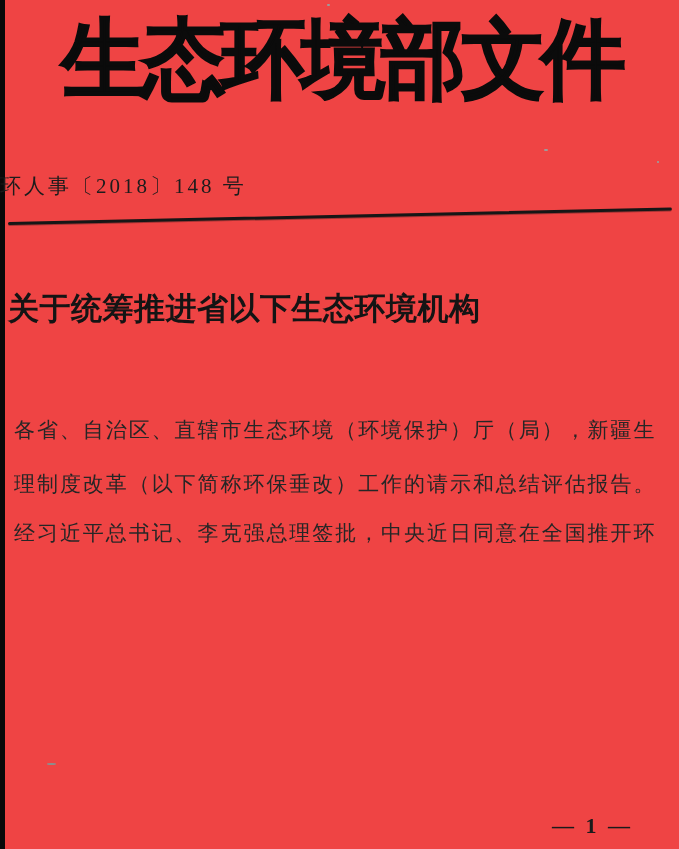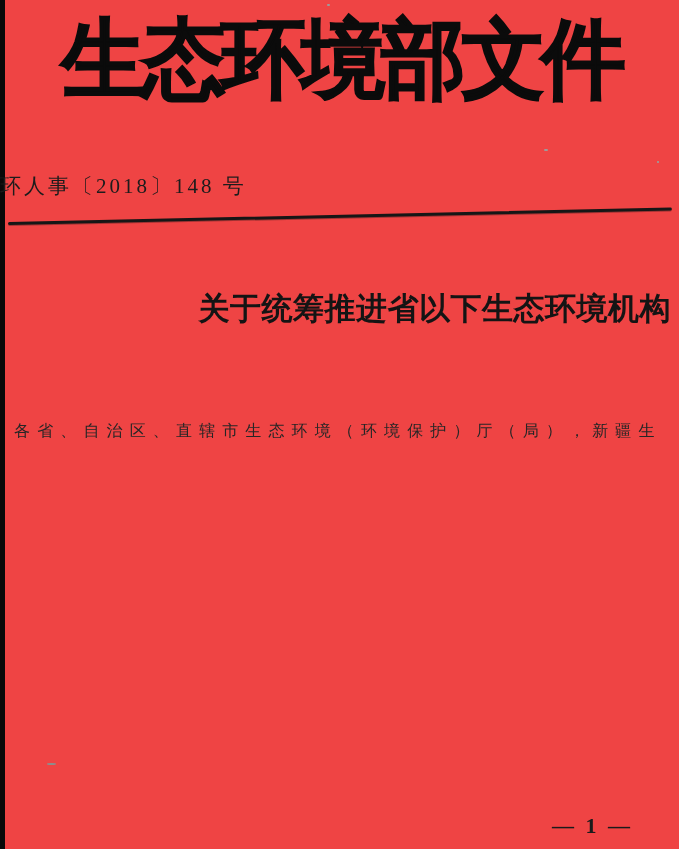--- a/index.html
+++ b/index.html
@@ -44,32 +44,32 @@
     position: absolute; left: 8px; top: 222px;
     width: 664px; height: 3px;
     background: #161616;
     border-radius: 2px;
     transform: rotate(-1.25deg);
     transform-origin: left center;
     box-shadow: 0 1px 0 rgba(20,20,20,.35);
   }
   .notice-title {
     position: absolute; top: 284px; left: 8px; right: 8px;
-    text-align: right;
+    text-align: left;
     font-family: "Liberation Sans", sans-serif;
     font-weight: bold;
     font-size: 31px; line-height: 50px;
     letter-spacing: 0.5px;
     color: #141414;
     white-space: nowrap;
   }
   .body-text {
     position: absolute; left: 14px; top: 406px;
     width: 641px;
-    font-size: 16px;
+    font-size: 21px;
     color: #262626;
   }
   .bline {
     height: 49px; line-height: 49px;
     letter-spacing: 0.5px;
     text-align: justify;
     text-align-last: justify;
     white-space: nowrap;
     overflow: hidden;
   }
@@ -111,20 +111,22 @@
 
   <div class="rule"></div>
 
   <div class="notice-title">
     <div>关于统筹推进省以下生态环境机构</div>
   </div>
 
   <div class="body-text">
     <div class="bline">各省、自治区、直辖市生态环境（环境保护）厅（局），新疆生</div>
     <div class="pgap"></div>
+    <div class="bline">理制度改革（以下简称环保垂改）工作的请示和总结评估报告。</div>
+    <div class="bline">经习近平总书记、李克强总理签批，中央近日同意在全国推开环</div>
   </div>
 
   <div class="page-number">— 1 —</div>
 
   <div class="speck s1"></div>
   <div class="speck s2"></div>
   <div class="speck s3"></div>
   <div class="speck s4"></div>
 
 </div>

